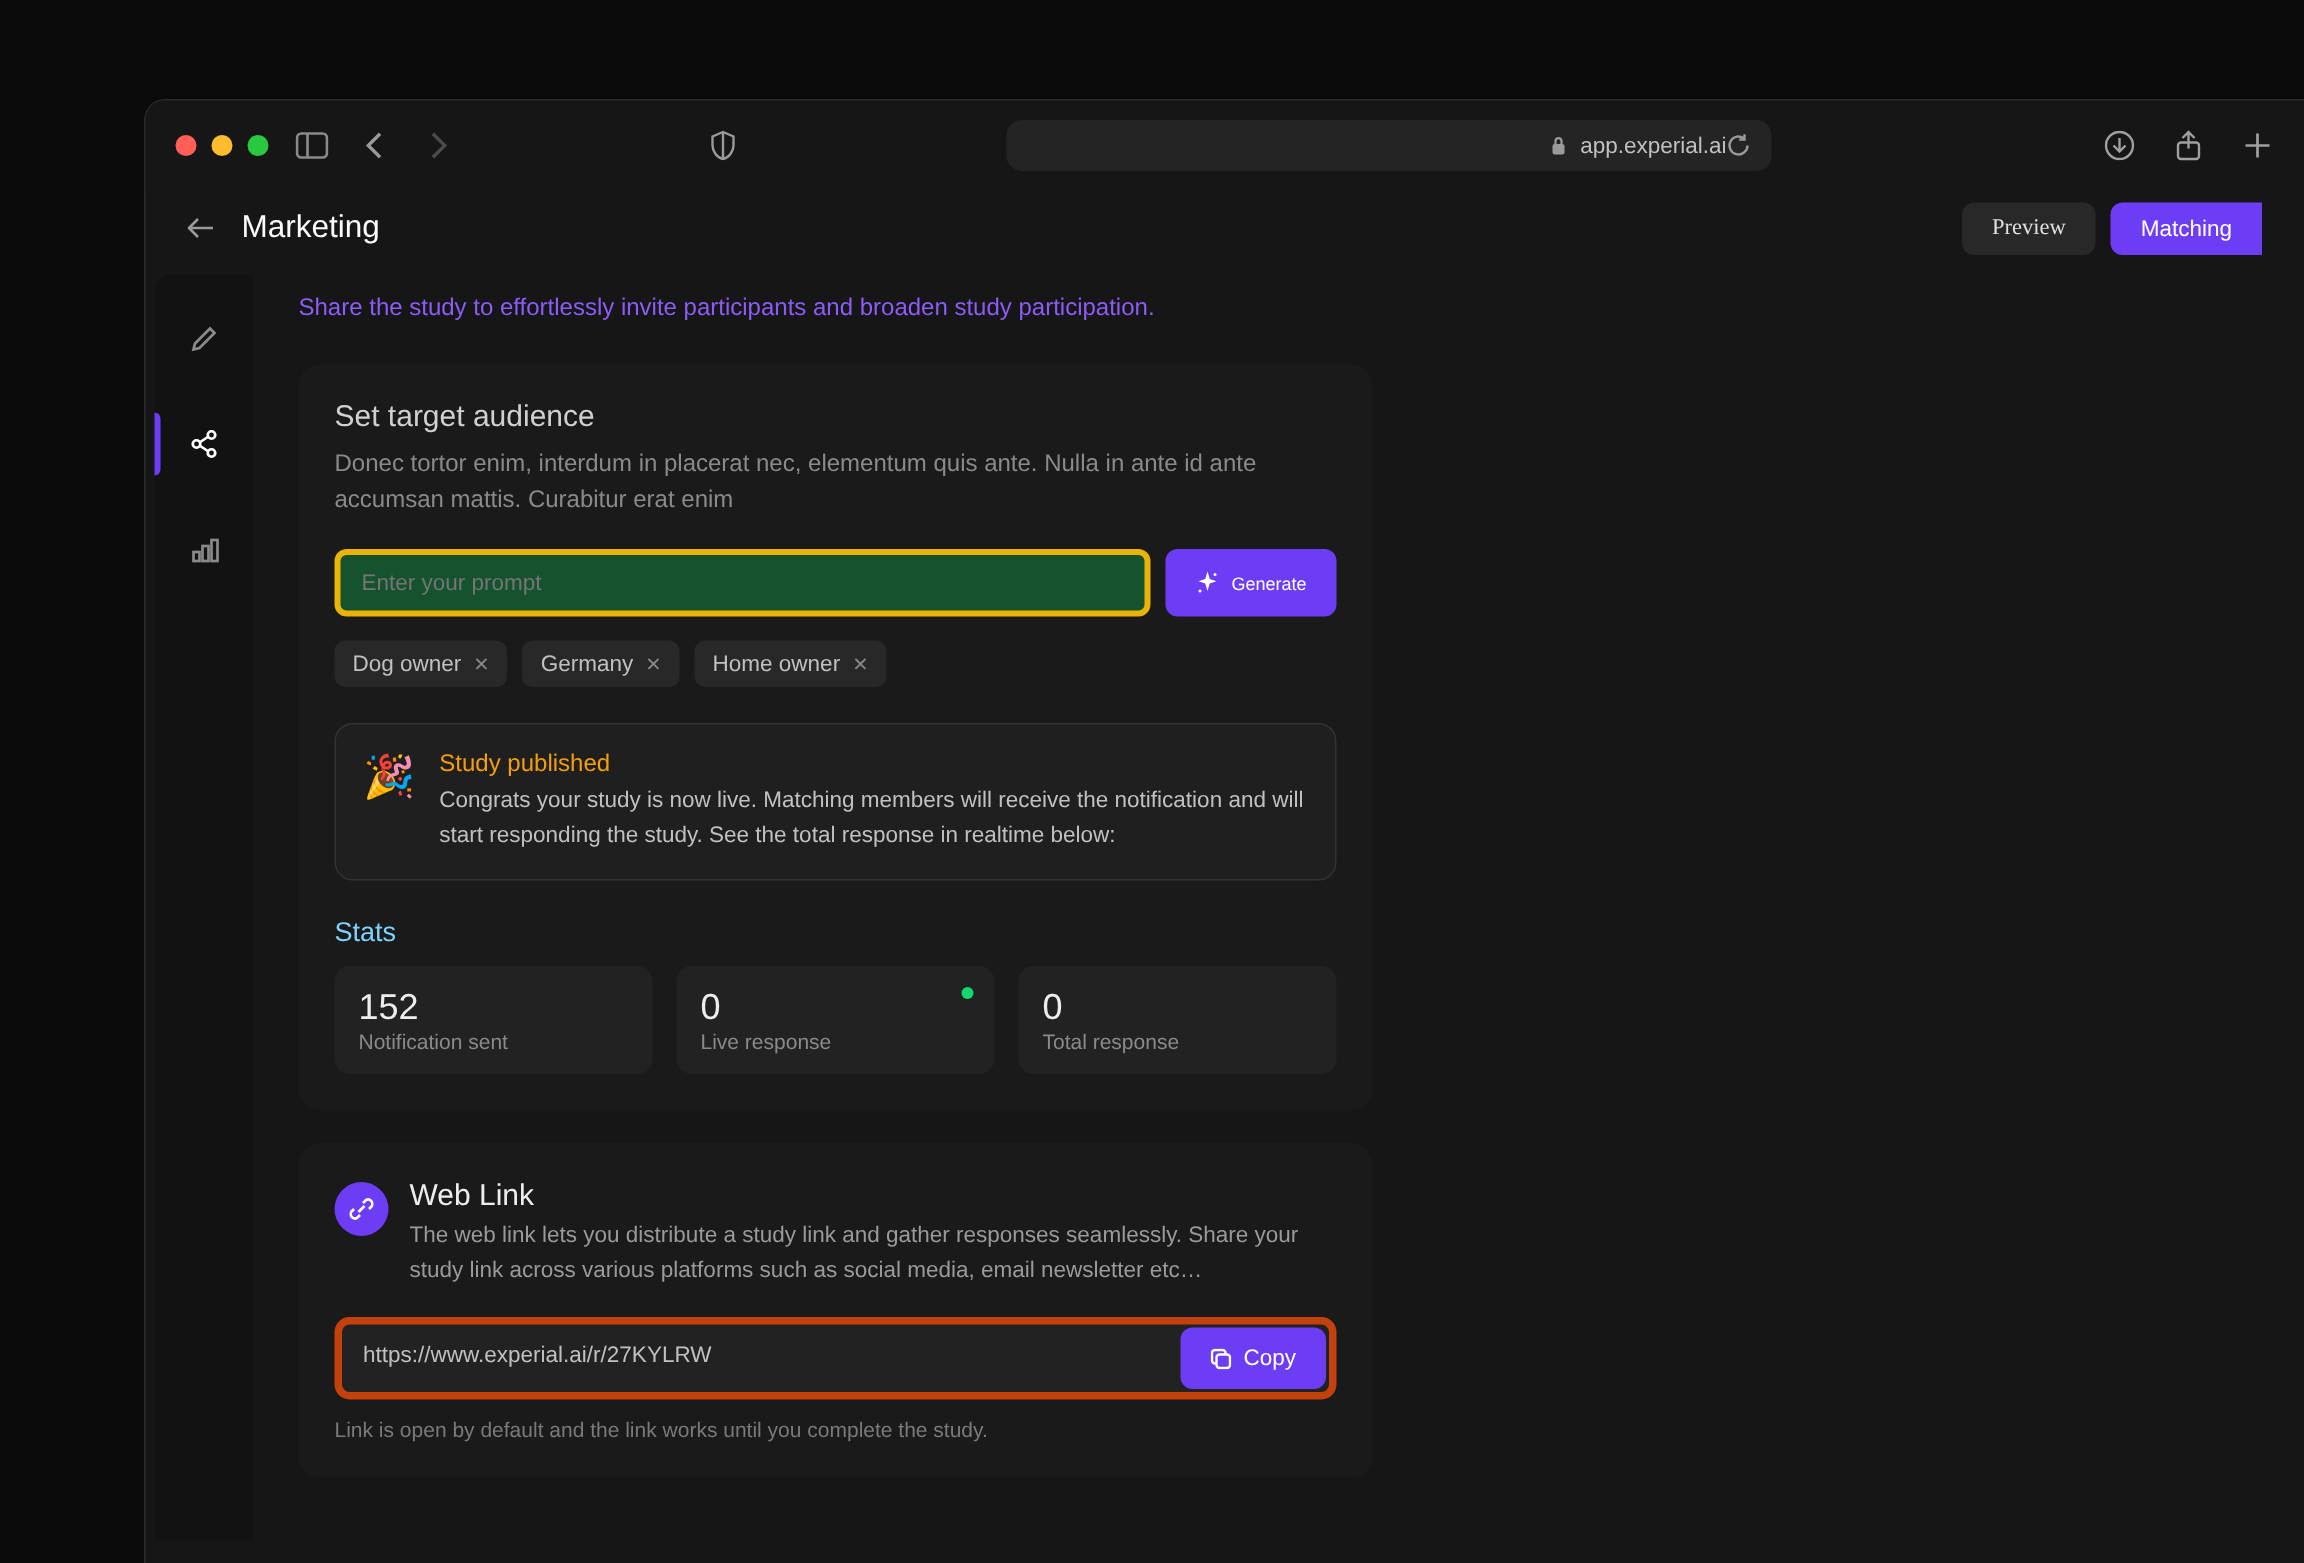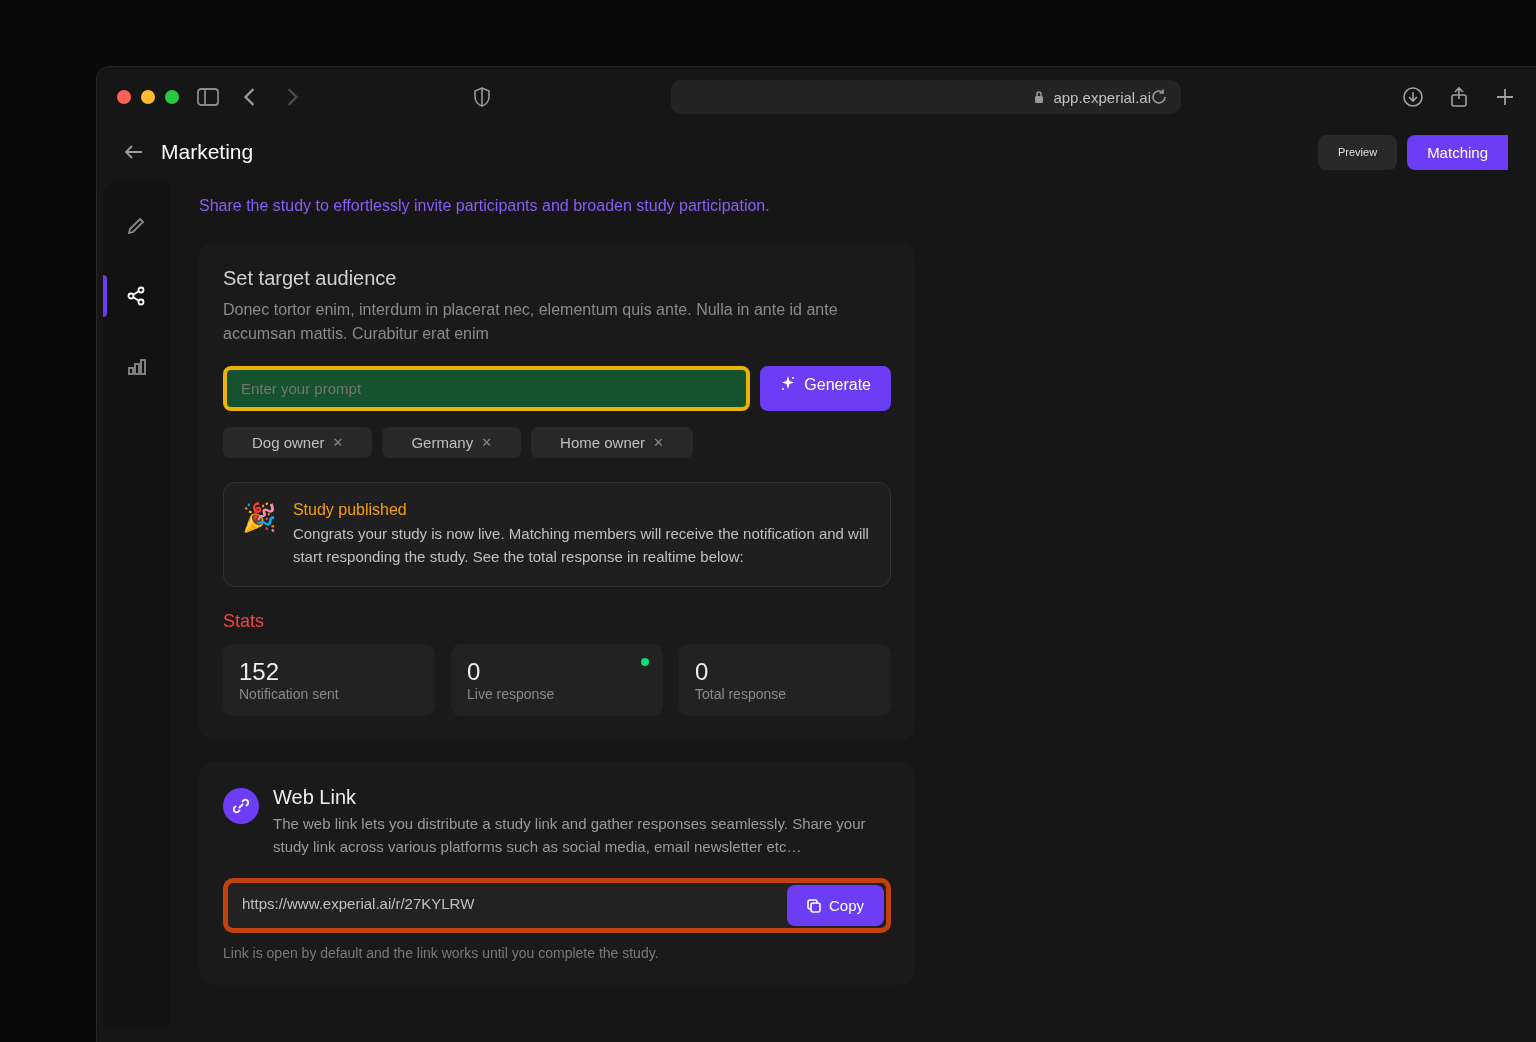--- a/index.html
+++ b/index.html
@@ -57,21 +57,21 @@
       height: 50px;
       display: flex;
       align-items: center;
       padding: 0 28px;
       justify-content: space-between;
     }
     .header-left { display: flex; align-items: center; gap: 18px; }
     .back-arrow { color: #9a9a9a; }
     .header-title { font-size: 21px; font-weight: 500; color: #fafafa; }
     .header-right { display: flex; gap: 10px; }
-    .btn-preview { background: #282828; color: #e0e0e0; padding: 9px 20px; border-radius: 8px; font-size: 11px; border: none; }
+    .btn-preview { background: #282828; color: #e0e0e0; padding: 9px 20px; border-radius: 8px; font-size: 15px; border: none; font-family: Liberation Serif, serif; }
     .btn-publish { background: #6d3cf5; color: #fff; padding: 9px 20px; border-radius: 8px 0 0 8px; font-size: 15px; border: none; }
     
     .app-body { display: flex; }
     
     .sidebar {
       width: 66px;
       background: #121212;
       border-radius: 12px 0 0 0;
       margin-left: 6px;
       margin-top: 6px;
@@ -95,40 +95,40 @@
       padding: 24px;
       margin-bottom: 22px;
       width: 716px;
     }
     
     .card-title { font-size: 20px; font-weight: 500; color: #d0d0d0; margin-bottom: 8px; }
     .card-desc { font-size: 16px; color: #8a8a8a; line-height: 1.5; margin-bottom: 20px; }
     
     .prompt-row { display: flex; gap: 10px; margin-bottom: 16px; }
     .prompt-input { flex: 1; background: #14532d; border: 4px solid #eab308; border-radius: 8px; padding: 10px 14px; color: #aaa; font-size: 15px; }
-    .btn-generate { background: #6d3cf5; color: #fff; padding: 10px 20px; border-radius: 8px; font-size: 16px; border: none; display: flex; align-items: flex-start; gap: 8px; font-weight: 500; }
+    .btn-generate { background: #6d3cf5; color: #fff; padding: 10px 20px; border-radius: 8px; font-size: 12px; border: none; display: flex; align-items: center; gap: 8px; font-weight: 500; }
     
     .tags { display: flex; gap: 10px; margin-bottom: 24px; }
-    .tag { background: #282828; color: #c0c0c0; padding: 7px 29px; border-radius: 7px; font-size: 15px; display: flex; align-items: center; gap: 8px; }
+    .tag { background: #282828; color: #c0c0c0; padding: 7px 12px; border-radius: 7px; font-size: 15px; display: flex; align-items: center; gap: 8px; }
     .tag-x { color: #888; font-size: 13px; }
     
     .alert {
       background: #1f1f1f;
       border: 1px solid #333;
       border-radius: 12px;
       padding: 18px;
       display: flex;
       gap: 16px;
       margin-bottom: 24px;
     }
     .alert-emoji { font-size: 28px; }
     .alert-title { color: #f59e0b; font-size: 16px; font-weight: 500; margin-bottom: 4px; }
     .alert-body { color: #c0c0c0; font-size: 15px; line-height: 1.5; }
     
-    .stats-label { font-size: 18px; color: #ef4444; margin-bottom: 12px; }
+    .stats-label { font-size: 18px; color: #7dd3fc; margin-bottom: 12px; }
     .stats-row { display: flex; gap: 16px; }
     .stat-card { flex: 1; background: #222; border-radius: 10px; padding: 14px 16px; position: relative; }
     .stat-value { font-size: 24px; font-weight: 500; color: #ededed; }
     .stat-label { font-size: 14px; color: #8a8a8a; }
     .stat-dot { position: absolute; right: 14px; top: 14px; width: 8px; height: 8px; background: #10d96e; border-radius: 50%; }
     
     .weblink-header { display: flex; align-items: flex-start; gap: 14px; margin-bottom: 20px; }
     .weblink-icon { width: 36px; height: 36px; background: #6d3cf5; border-radius: 50%; display: flex; align-items: center; justify-content: center; flex-shrink: 0; margin-top: 2px; }
     .weblink-title { font-size: 20px; font-weight: 500; color: #ededed; margin-bottom: 4px; }
     .weblink-desc { font-size: 15px; color: #9a9a9a; line-height: 1.5; }

